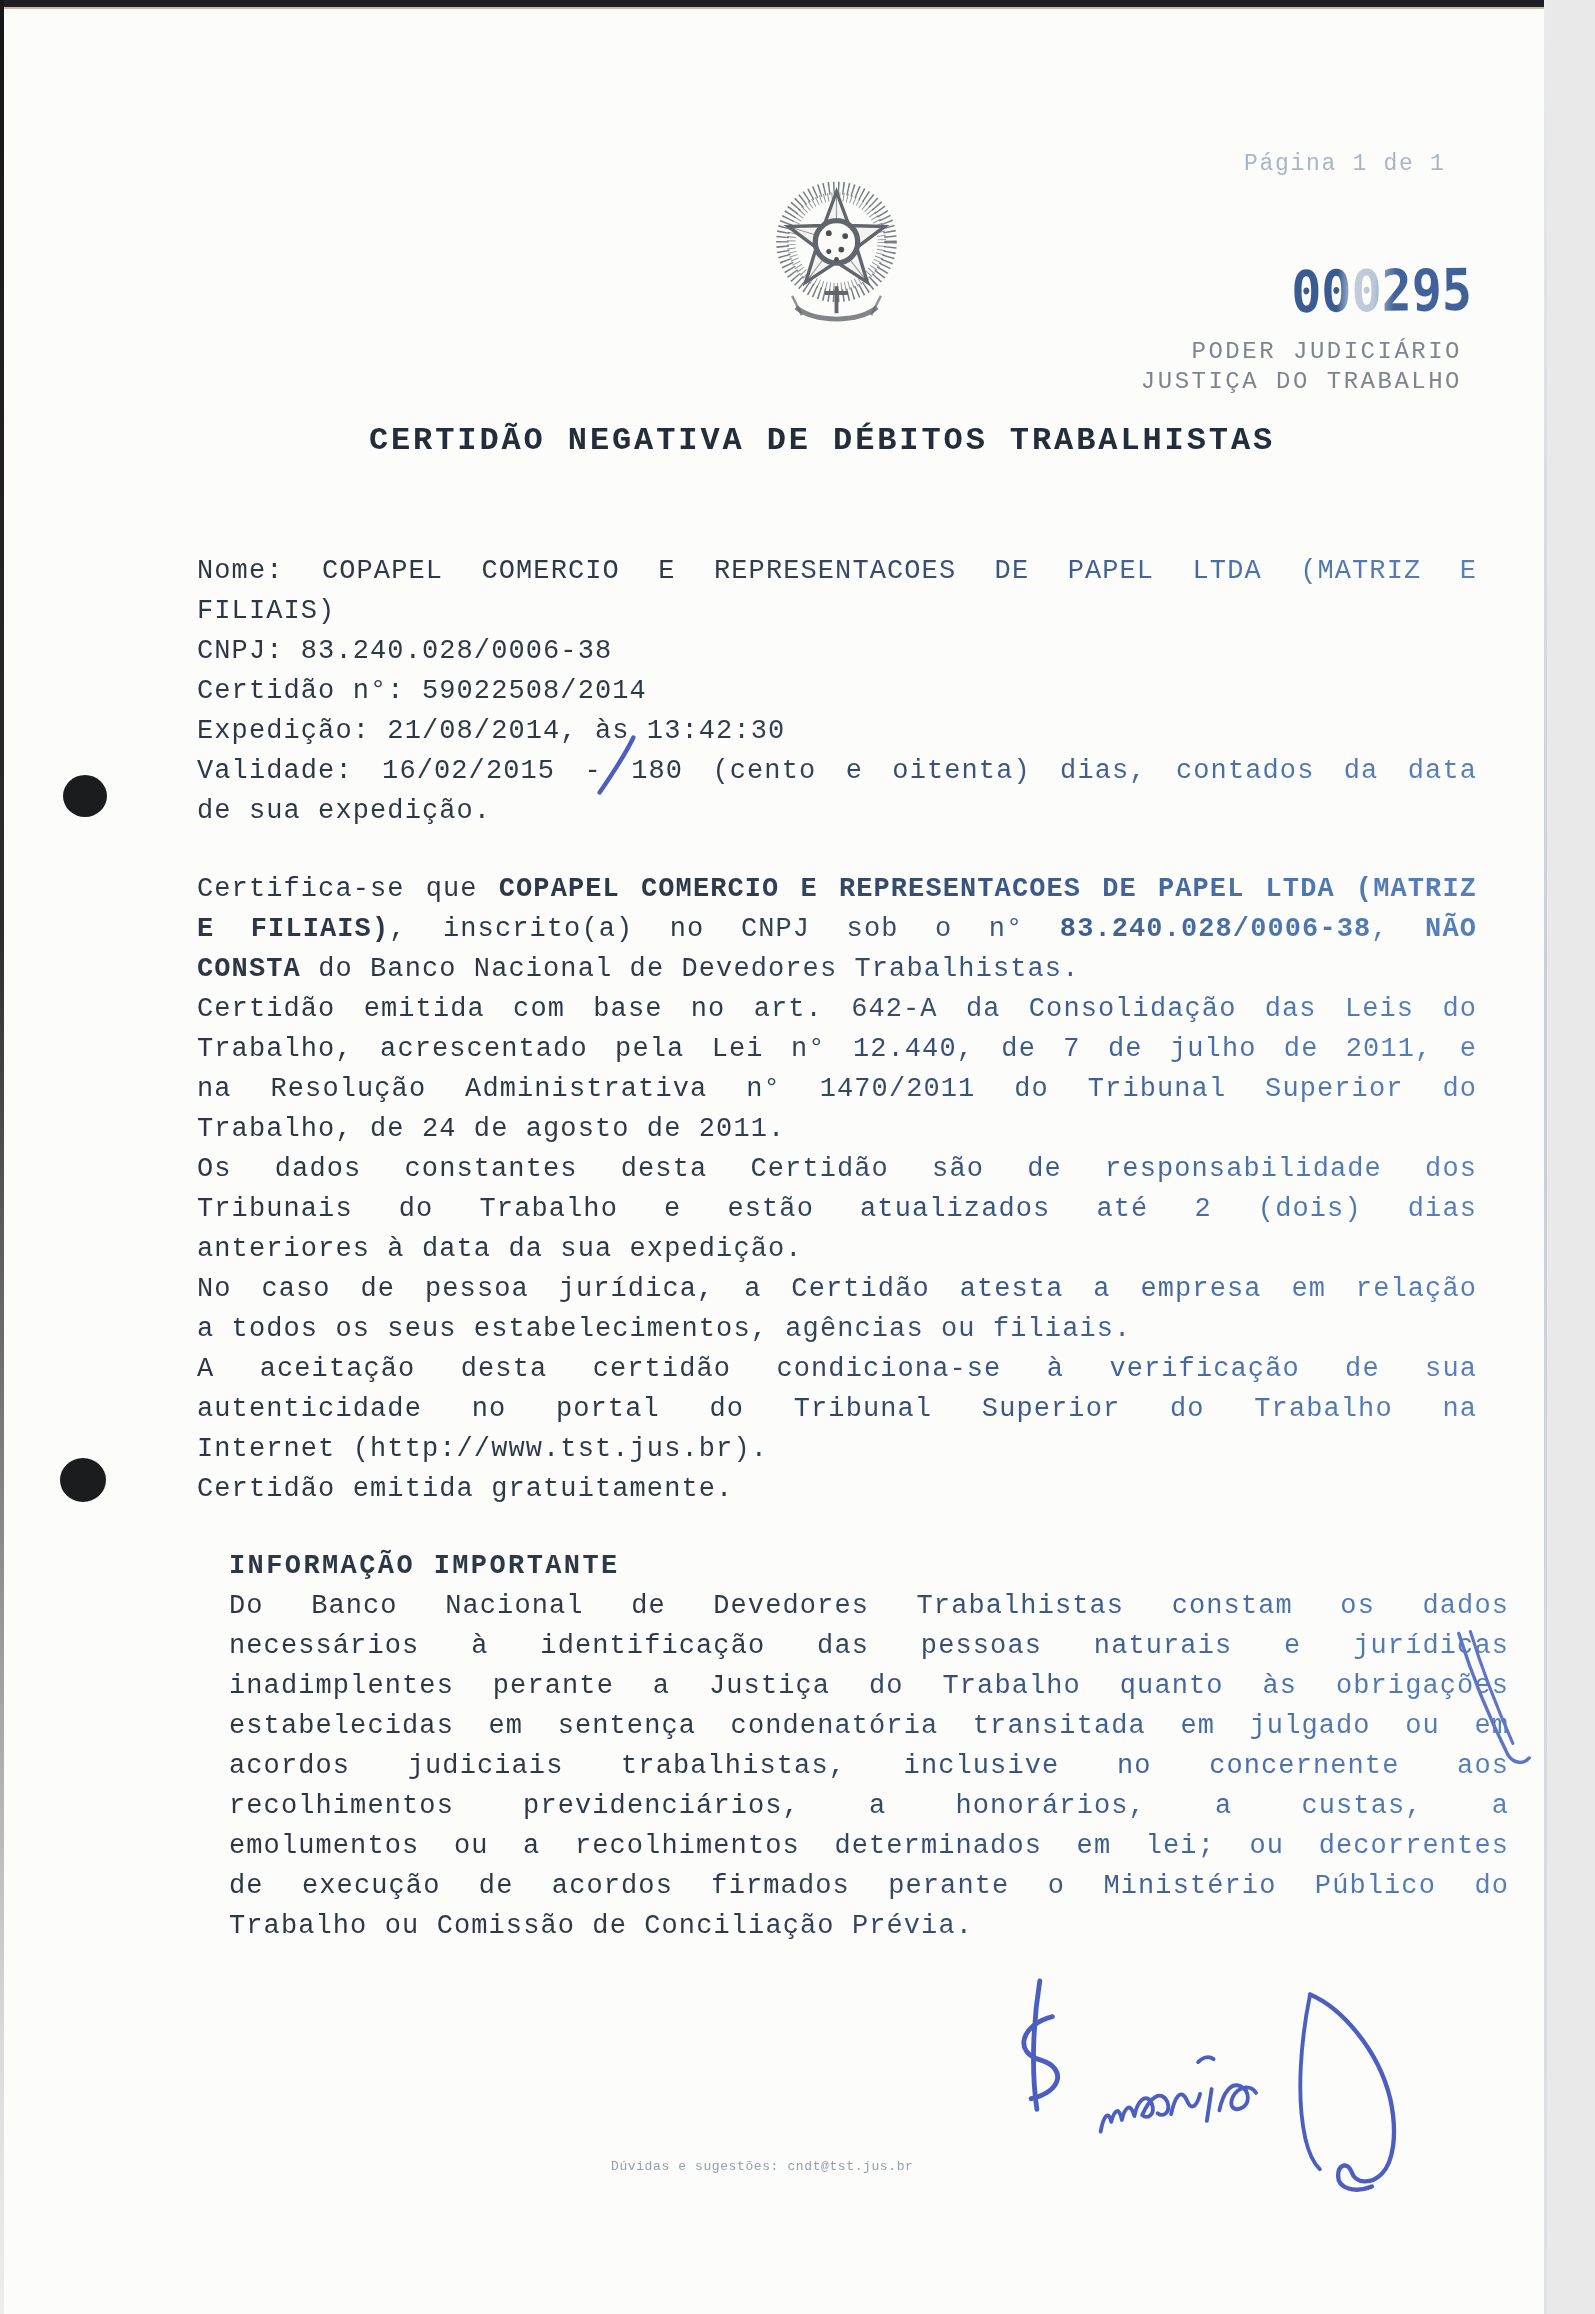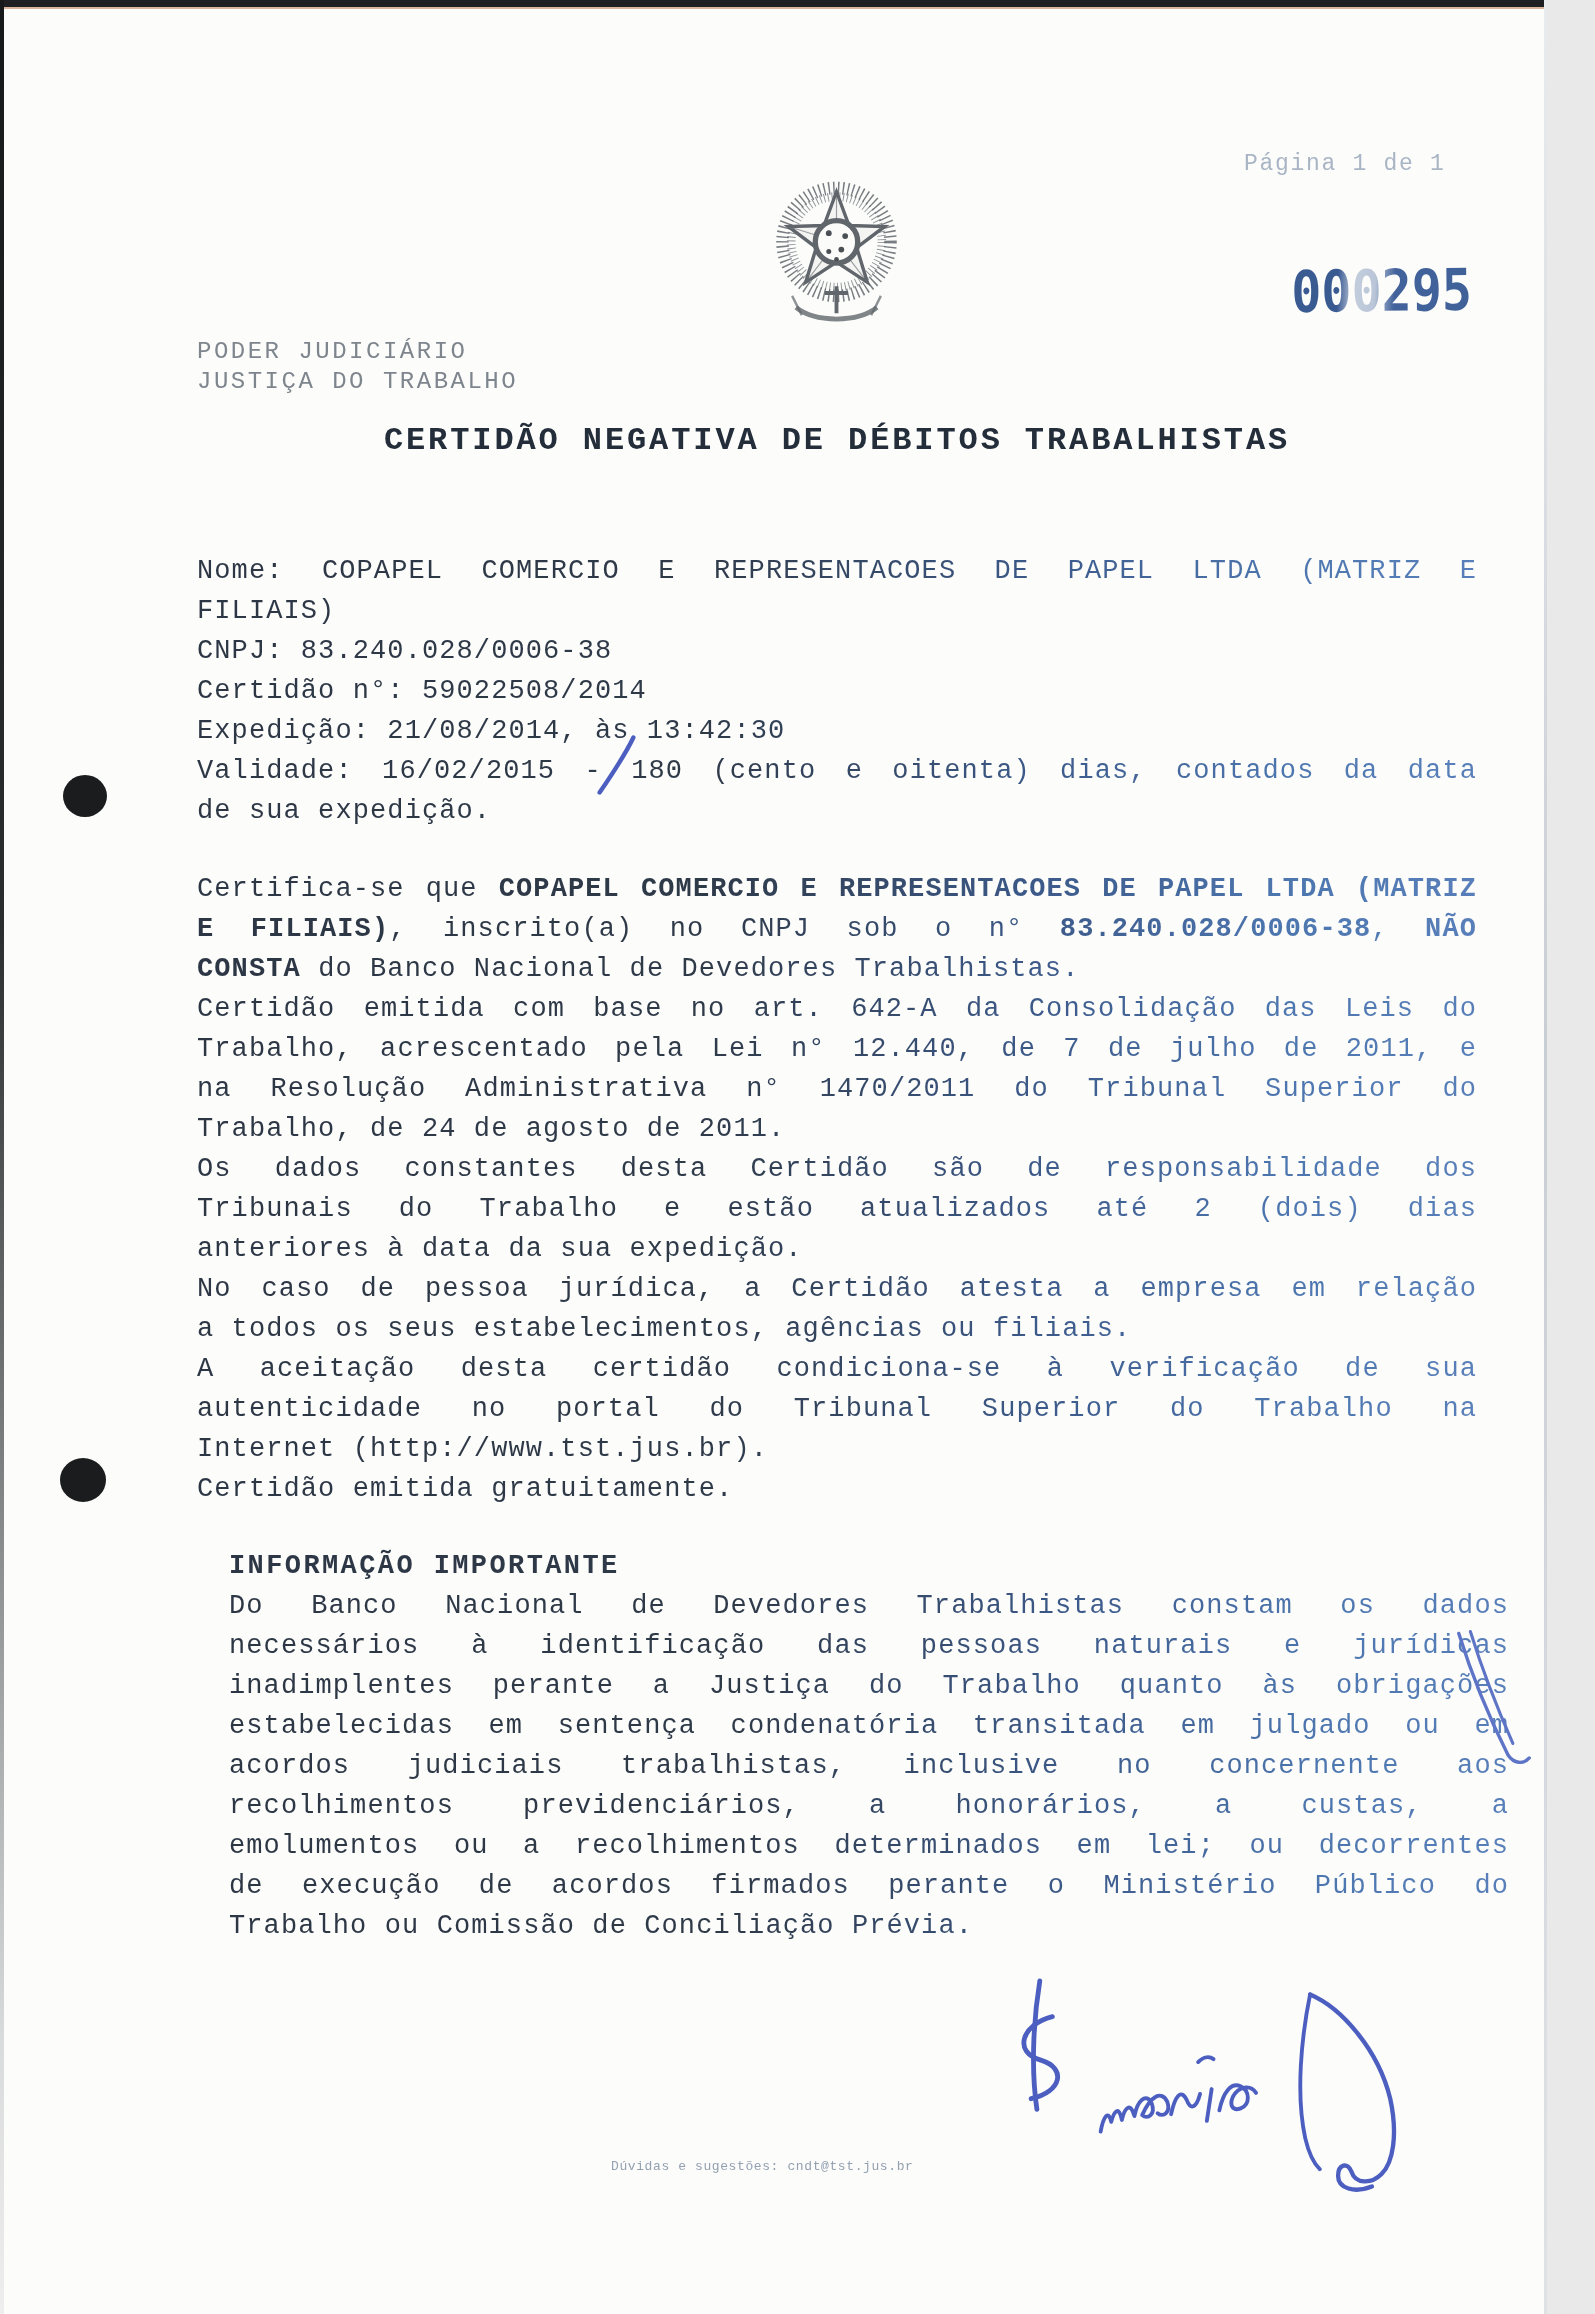--- a/index.html
+++ b/index.html
@@ -50,26 +50,26 @@
     transform:scaleY(1.15) rotate(-0.6deg);transform-origin:left top;
   }
   @supports (-webkit-background-clip: text){
     .stamp{
       background-image:linear-gradient(94deg,#3a5a92 0%,#3a5a92 26%,rgba(100,128,170,0.38) 35%,rgba(122,146,182,0.5) 46%,#42629b 57%,#3f6198 100%);
       -webkit-background-clip:text;background-clip:text;
       color:transparent;-webkit-text-fill-color:transparent;
     }
   }
   .org-block{
-    position:absolute;left:197px;top:337px;width:1280px;
-    text-align:left;font-size:24px;line-height:30px;
+    position:absolute;left:182px;top:337px;width:1280px;
+    text-align:right;font-size:24px;line-height:30px;
     letter-spacing:2.5px;color:#7e858d;
   }
   .doc-title{
-    position:absolute;left:197px;top:422px;width:1280px;margin:0;
+    position:absolute;left:182px;top:422px;width:1280px;margin:0;
     text-align:center;font-size:32px;font-weight:bold;letter-spacing:2.9px;
     color:#242e3b;font-family:"Liberation Mono","DejaVu Sans Mono",monospace;
   }
   .footer-note{
     position:absolute;left:611px;top:2159px;
     font-size:13px;letter-spacing:0.6px;color:#93a0b0;
   }
   
   .coat{position:absolute;left:769px;top:180px;width:135px;height:145px;}
   

